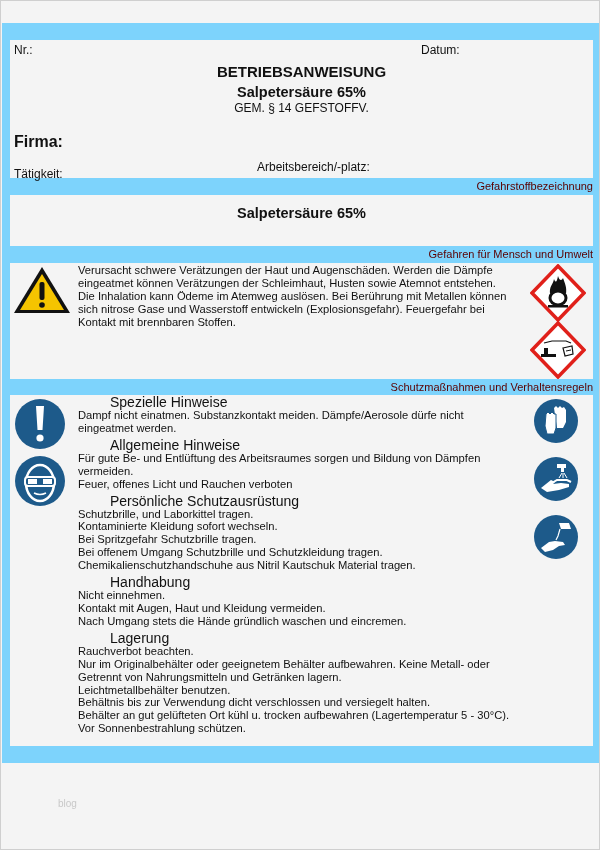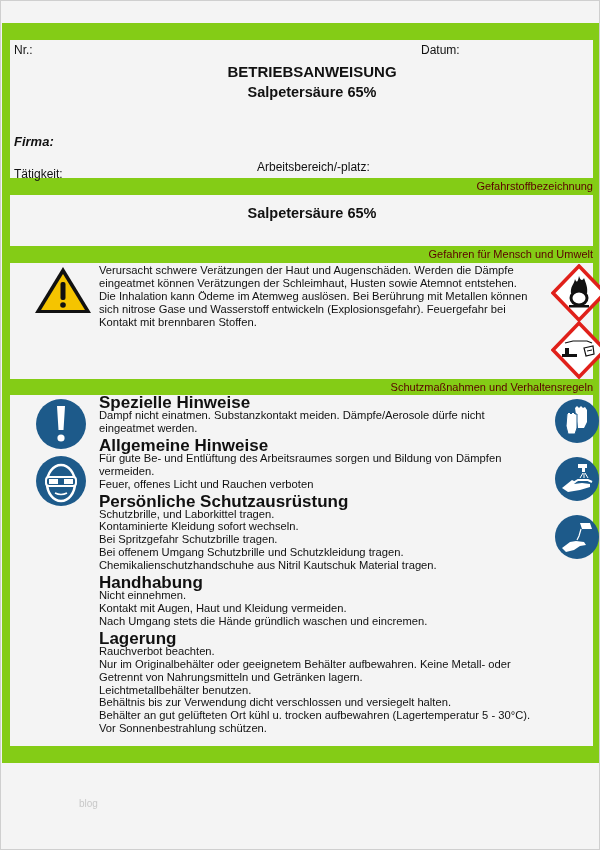--- a/index.html
+++ b/index.html
@@ -13,67 +13,68 @@
   .page {
     position: absolute; left: 0; top: 0;
     width: 600px; height: 850px;
     background: #f4f4f4;
     border: 1px solid #cfcfcf;
   }
   .frame {
     position: absolute;
     left: 1px; top: 22px;
     width: 597px; height: 740px;
-    background: #84cc16;
+    background: #7dd3fc;
   }
   .panel {
     position: absolute;
     left: 8px; width: 583px;
     background: #f4f4f4;
   }
   .band {
     position: absolute;
     left: 8px; width: 583px;
     text-align: right;
     font-weight: normal;
     font-size: 11px;
     color: #5a0000;
     line-height: 16px;
   }
   .t { position: absolute; font-size: 12px; line-height: 14px; white-space: nowrap; }
-  .abs { position: absolute; padding-left: 21px; }
+  .abs { position: absolute; }
   .center { left: 0; right: 0; text-align: center; }
 
   
   #header-panel { top: 17px; height: 138px; }
   #band-1 { top: 155px; height: 17px; }
   #name-panel { top: 172px; height: 51px; }
   #band-2 { top: 223px; height: 17px; }
   #hazard-panel { top: 240px; height: 116px; }
   #band-3 { top: 356px; height: 32px; }
   #protect-panel { top: 372px; height: 351px; }
 
   .para { font-size: 11.2px; line-height: 12.9px; color: #111; }
   .para div { white-space: nowrap; }
-  .sub-h { font-weight: bold; font-size: 17px; line-height: 13px; }
+  .sub-h { font-weight: normal; font-size: 14px; line-height: 13px; margin-left: 32px; }
   .block { margin-bottom: 4px; }
   svg { display: block; }
 </style>
 </head>
 <body>
 
 <div class="page">
   <div class="frame">
 
     <div class="panel" id="header-panel">
       <span class="t" style="left:4px; top:3px;">Nr.:</span>
       <span class="t" style="left:411px; top:3px;">Datum:</span>
       <div class="abs center" style="top:23px; font-weight:bold; font-size:15px; line-height:17px;">BETRIEBSANWEISUNG</div>
       <div class="abs center" style="top:44px; font-weight:bold; font-size:14.5px; line-height:16px;">Salpetersäure 65%</div>
-      <span class="t" style="left:4px; top:95px; font-weight:bold; font-size:13px;font-style:italic;">Firma:</span>
+      <div class="abs center" style="top:61px; font-size:12px; line-height:14px;">GEM. § 14 GEFSTOFFV.</div>
+      <span class="t" style="left:4px; top:95px; font-weight:bold; font-size:16px;">Firma:</span>
       <span class="t" style="left:4px; top:120px;margin-top:7px;">Tätigkeit:</span>
       <span class="t" style="left:247px; top:120px;">Arbeitsbereich/-platz:</span>
     </div>
 
     <div class="band" id="band-1">Gefahrstoffbezeichnung</div>
 
     <div class="panel" id="name-panel">
       <div class="abs center" style="top:10px; font-weight:bold; font-size:14.5px; line-height:16px;">Salpetersäure 65%</div>
     </div>
 

